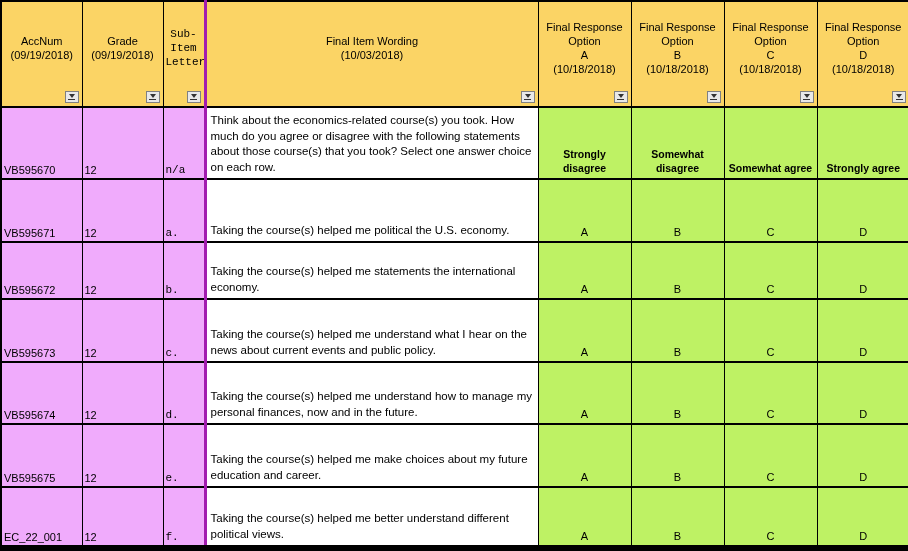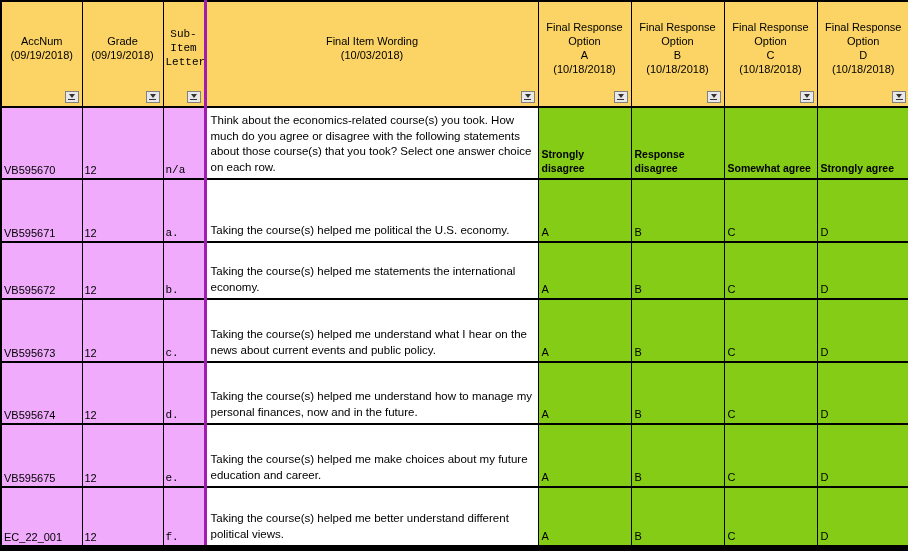--- a/index.html
+++ b/index.html
@@ -85,22 +85,22 @@
     white-space: nowrap;
   }
   td.wording {
     background: #FFFFFF;
     padding: 2px 4px 3px 4px;
     font-size: 11.5px;
     line-height: 15.5px;
     text-align: left;
   }
   td.opt {
-    background: #84cc16;
-    text-align: left;
+    background: #bef264;
+    text-align: center;
     padding: 2px 3px 3px 3px;
   }
   tr.first-row td.opt {
     font-weight: bold;
     font-size: 10.5px;
     line-height: 14px;
   }
   tr.r1 { height: 72px; }
   tr.r2 { height: 63px; }
   tr.r3 { height: 57px; }
@@ -177,21 +177,21 @@
       </th>
     </tr>
   </thead>
   <tbody>
     <tr class="r1 first-row">
       <td class="magenta">VB595670</td>
       <td class="magenta">12</td>
       <td class="magenta thickright">n/a</td>
       <td class="wording">Think about the economics-related course(s) you took. How much do you agree or disagree with the following statements about those course(s) that you took? Select one answer choice on each row.</td>
       <td class="opt">Strongly disagree</td>
-      <td class="opt">Response disagree</td>
+      <td class="opt">Somewhat disagree</td>
       <td class="opt">Somewhat agree</td>
       <td class="opt">Strongly agree</td>
     </tr>
     <tr class="r2">
       <td class="magenta">VB595671</td>
       <td class="magenta">12</td>
       <td class="magenta thickright">a.</td>
       <td class="wording">Taking the course(s) helped me political the U.S. economy.</td>
       <td class="opt">A</td>
       <td class="opt">B</td>

